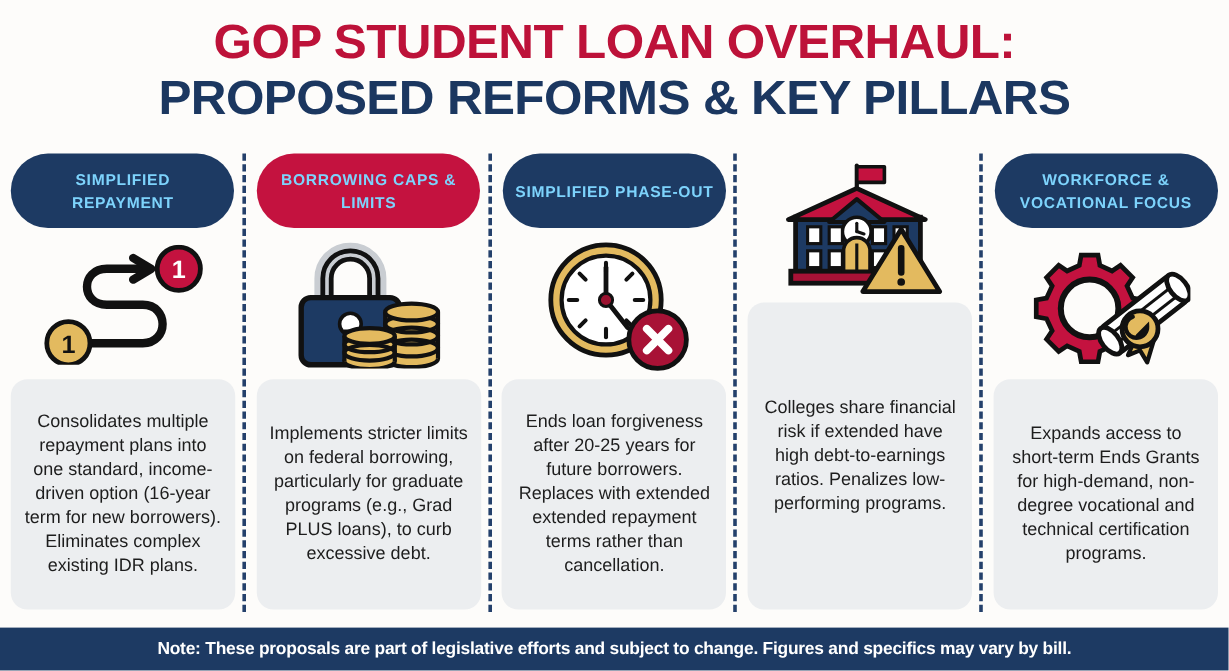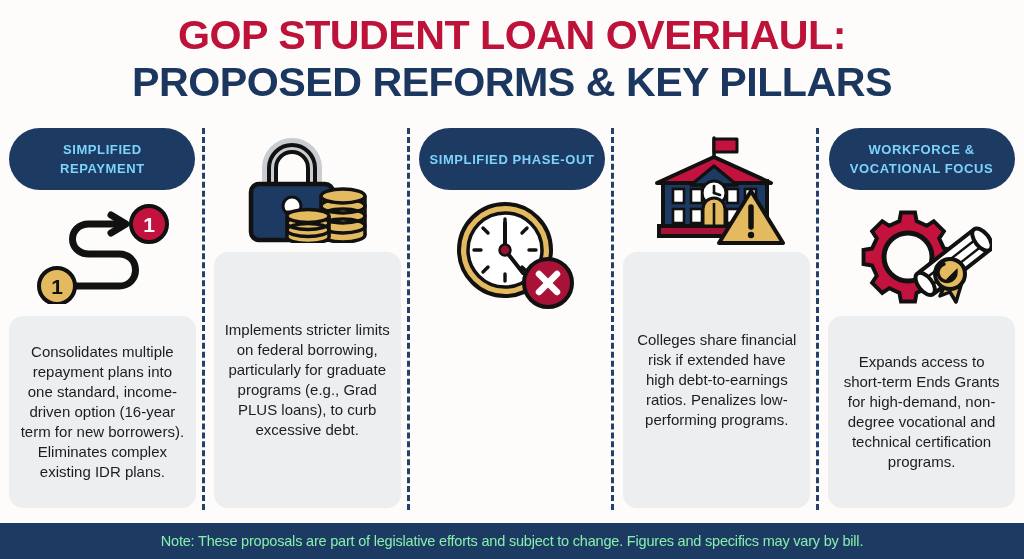--- a/index.html
+++ b/index.html
@@ -134,24 +134,25 @@
     left: 0;
     bottom: 0;
     width: 1024px;
     height: 36px;
     background: #1d3a63;
     display: flex;
     align-items: center;
     justify-content: center;
   }
   .footer-text {
-    color: #86efac;
+    color: #ffffff;
     font-size: 14.5px;
     letter-spacing: -0.2px;
     white-space: nowrap;
+    font-weight: bold;
   }
 
   svg { display: block; }
 </style>
 </head>
 <body>
 
 <div id="infographic">
 
   <div class="title-block">
@@ -177,20 +178,21 @@
           <text x="122" y="28" font-family="Liberation Sans, sans-serif" font-size="21" font-weight="bold" fill="#ffffff" text-anchor="middle">1</text>
         </svg>
       </div>
       <div class="card">
         <div class="card-text">Consolidates multiple repayment plans into one standard, income-driven option (16-year term for new borrowers). Eliminates complex existing IDR plans.</div>
       </div>
       <div class="divider"></div>
     </div>
 
     <div class="column">
+      <div class="pill crimson">BORROWING CAPS &amp; LIMITS</div>
       <div class="icon-wrap">
         <svg width="140" height="105" viewBox="0 0 140 105">
 
           <path d="M 32 48 L 32 30 A 23 23 0 0 1 78 30 L 78 48" fill="none" stroke="#c9cdd2" stroke-width="14"></path>
           <path d="M 32 48 L 32 30 A 23 23 0 0 1 78 30 L 78 48" fill="none" stroke="#111111" stroke-width="4"></path>
           <path d="M 39 48 L 39 30 A 16 16 0 0 1 71 30 L 71 48" fill="none" stroke="#111111" stroke-width="4"></path>
 
           <rect x="14" y="46" width="82" height="56" rx="8" fill="#1d3a63" stroke="#111111" stroke-width="4.5"></rect>
 
           <circle cx="55" cy="68" r="9" fill="#ffffff" stroke="#111111" stroke-width="3"></circle>
@@ -247,20 +249,23 @@
           <line x1="58" y1="53" x2="76" y2="76" stroke="#111111" stroke-width="4" stroke-linecap="round"></line>
           <circle cx="58" cy="53" r="5.5" fill="#9b1230" stroke="#111111" stroke-width="2.5"></circle>
 
           <circle cx="101" cy="86" r="24" fill="#a81236" stroke="#111111" stroke-width="4"></circle>
           <g stroke="#ffffff" stroke-width="6.5" stroke-linecap="round">
             <line x1="92" y1="77" x2="110" y2="95"></line>
             <line x1="110" y1="77" x2="92" y2="95"></line>
           </g>
         </svg>
       </div>
+      <div class="card">
+        <div class="card-text">Ends loan forgiveness after 20-25 years for future borrowers. Replaces with extended extended repayment terms rather than cancellation.</div>
+      </div>
       <div class="divider"></div>
     </div>
 
     <div class="column">
       <div class="icon-wrap">
         <svg width="140" height="115" viewBox="0 0 140 115">
 
           <line x1="67" y1="5" x2="67" y2="26" stroke="#111111" stroke-width="3.5" stroke-linecap="round"></line>
           <path d="M 67 6 L 90 6 L 90 19 L 67 19 Z" fill="#c4123f" stroke="#111111" stroke-width="3" stroke-linejoin="round"></path>
 

